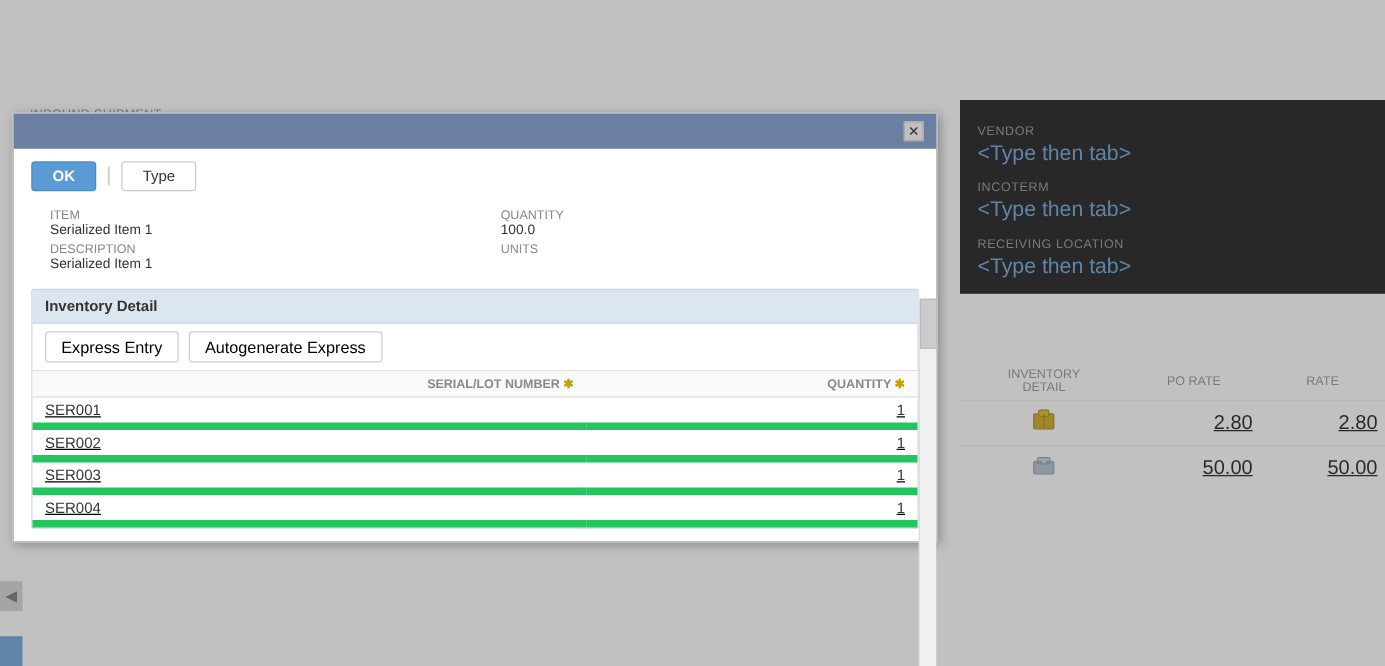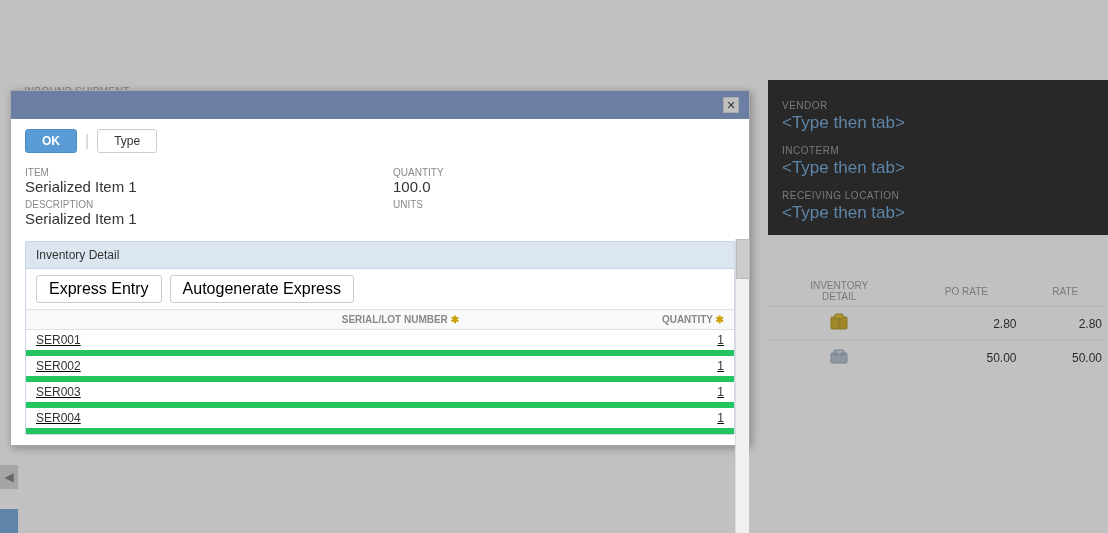--- a/index.html
+++ b/index.html
@@ -92,21 +92,21 @@
 
     .right-field-input {
       color: #5b9bd5;
       font-size: 17px;
       padding: 2px 0;
       cursor: pointer;
     }
 
     .table-area {
       position: absolute;
-      top: 276px;
+      top: 290px;
       right: 0;
       width: 340px;
       background: #fff;
     }
 
     .inv-table {
       width: 100%;
       border-collapse: collapse;
     }
 
@@ -120,21 +120,22 @@
     }
 
     .inv-table th:first-child {
       text-align: center;
     }
 
     .inv-table td {
       padding: 4px 6px;
       border-top: 1px solid #eee;
       text-align: right;
-      font-size: 12px;
+      font-size: 16px;
+      text-decoration: underline;
     }
 
     .inv-table td:first-child {
       text-align: center;
     }
 
     
     .overlay-backdrop {
       position: absolute;
       top: 0; left: 0;
@@ -212,61 +213,62 @@
     .separator {
       color: #ccc;
       font-size: 16px;
     }
 
     .item-info {
       display: grid;
       grid-template-columns: 1fr 1fr;
       gap: 4px 26px;
       margin-bottom: 14px;
+      margin-left: 15px;
     }
 
     .info-label {
       font-size: 10px;
       color: #888;
       text-transform: uppercase;
     }
 
     .info-value {
-      font-size: 15px;
+      font-size: 11px;
       color: #333;
     }
 
     .inventory-detail-section {
       border: 1px solid #c8d6e8;
       border-radius: 2px;
     }
 
     .inventory-detail-header {
       background: #dce6f0;
       padding: 6px 10px;
-      font-weight: normal;
+      font-weight: bold;
       font-size: 12px;
       color: #333;
       border-bottom: 1px solid #c8d6e8;
     }
 
     .inventory-detail-toolbar {
       padding: 6px 10px;
       display: flex;
       gap: 8px;
       border-bottom: 1px solid #e0e0e0;
     }
 
     .btn-express, .btn-autogen {
       background: #fff;
       border: 1px solid #ccc;
       padding: 4px 12px;
       border-radius: 3px;
       cursor: pointer;
-      font-size: 16px;
+      font-size: 13px;
     }
 
     .serial-table {
       width: 100%;
       border-collapse: collapse;
     }
 
     .serial-table thead th {
       font-size: 10px;
       color: #888;

